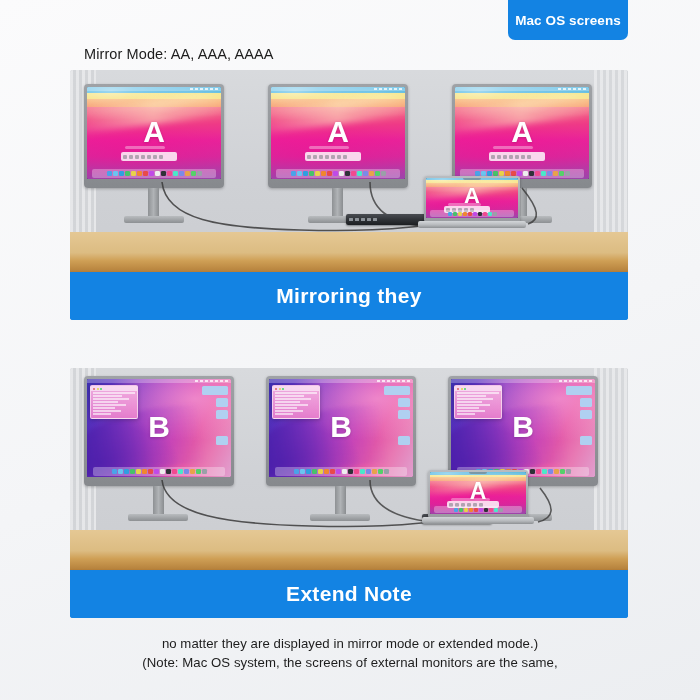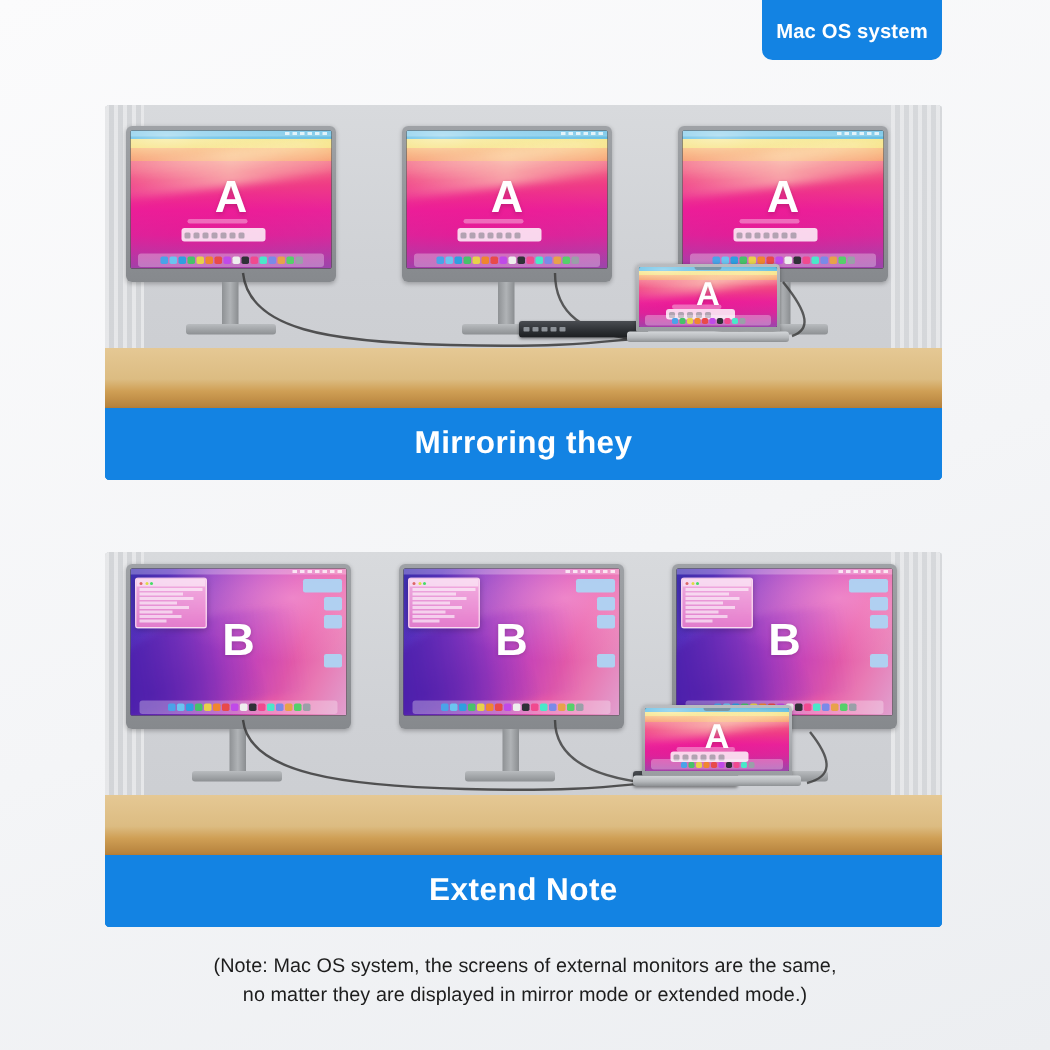--- a/index.html
+++ b/index.html
@@ -252,23 +252,24 @@
     text-align: center; color: #1d1d1d;
     font-size: 13.2px; line-height: 1.45; letter-spacing: .05px;
   }
 </style>
 </head>
 <body>
 
 <div class="page">
 
   <div class="badge">
-    <span>Mac OS system</span>
+    <span>Mac OS screens</span>
   </div>
 
+  <div class="sec-label" id="lbl-mirror">Mirror Mode: AA, AAA, AAAA</div>
 
   <div class="panel" id="panel-mirror">
     <div class="room"></div>
     <div class="desk"></div>
     <div class="desk-edge"></div>
     <div class="desk-front"></div>
 
     <svg class="cable" style="left:0;top:0;width:558px;height:250px">
       <path d="M92,112 C96,150 150,158 230,160 C300,162 330,158 352,156" stroke="#3a3a3a" stroke-width="1.6" fill="none" opacity=".85"></path>
       <path d="M300,112 C300,140 320,152 352,156" stroke="#3a3a3a" stroke-width="1.6" fill="none" opacity=".8"></path>
@@ -695,17 +696,17 @@
       </div>
       <div class="lap-base"></div>
     </div>
 
     <div class="banner">
       <span>Extend Note</span>
     </div>
   </div>
 
   <div class="note">
+    <div>no matter they are displayed in mirror mode or extended mode.)</div>
     <div>(Note: Mac OS system, the screens of external monitors are the same,</div>
-    <div>no matter they are displayed in mirror mode or extended mode.)</div>
   </div>
 
 </div>
 
 </body></html>

